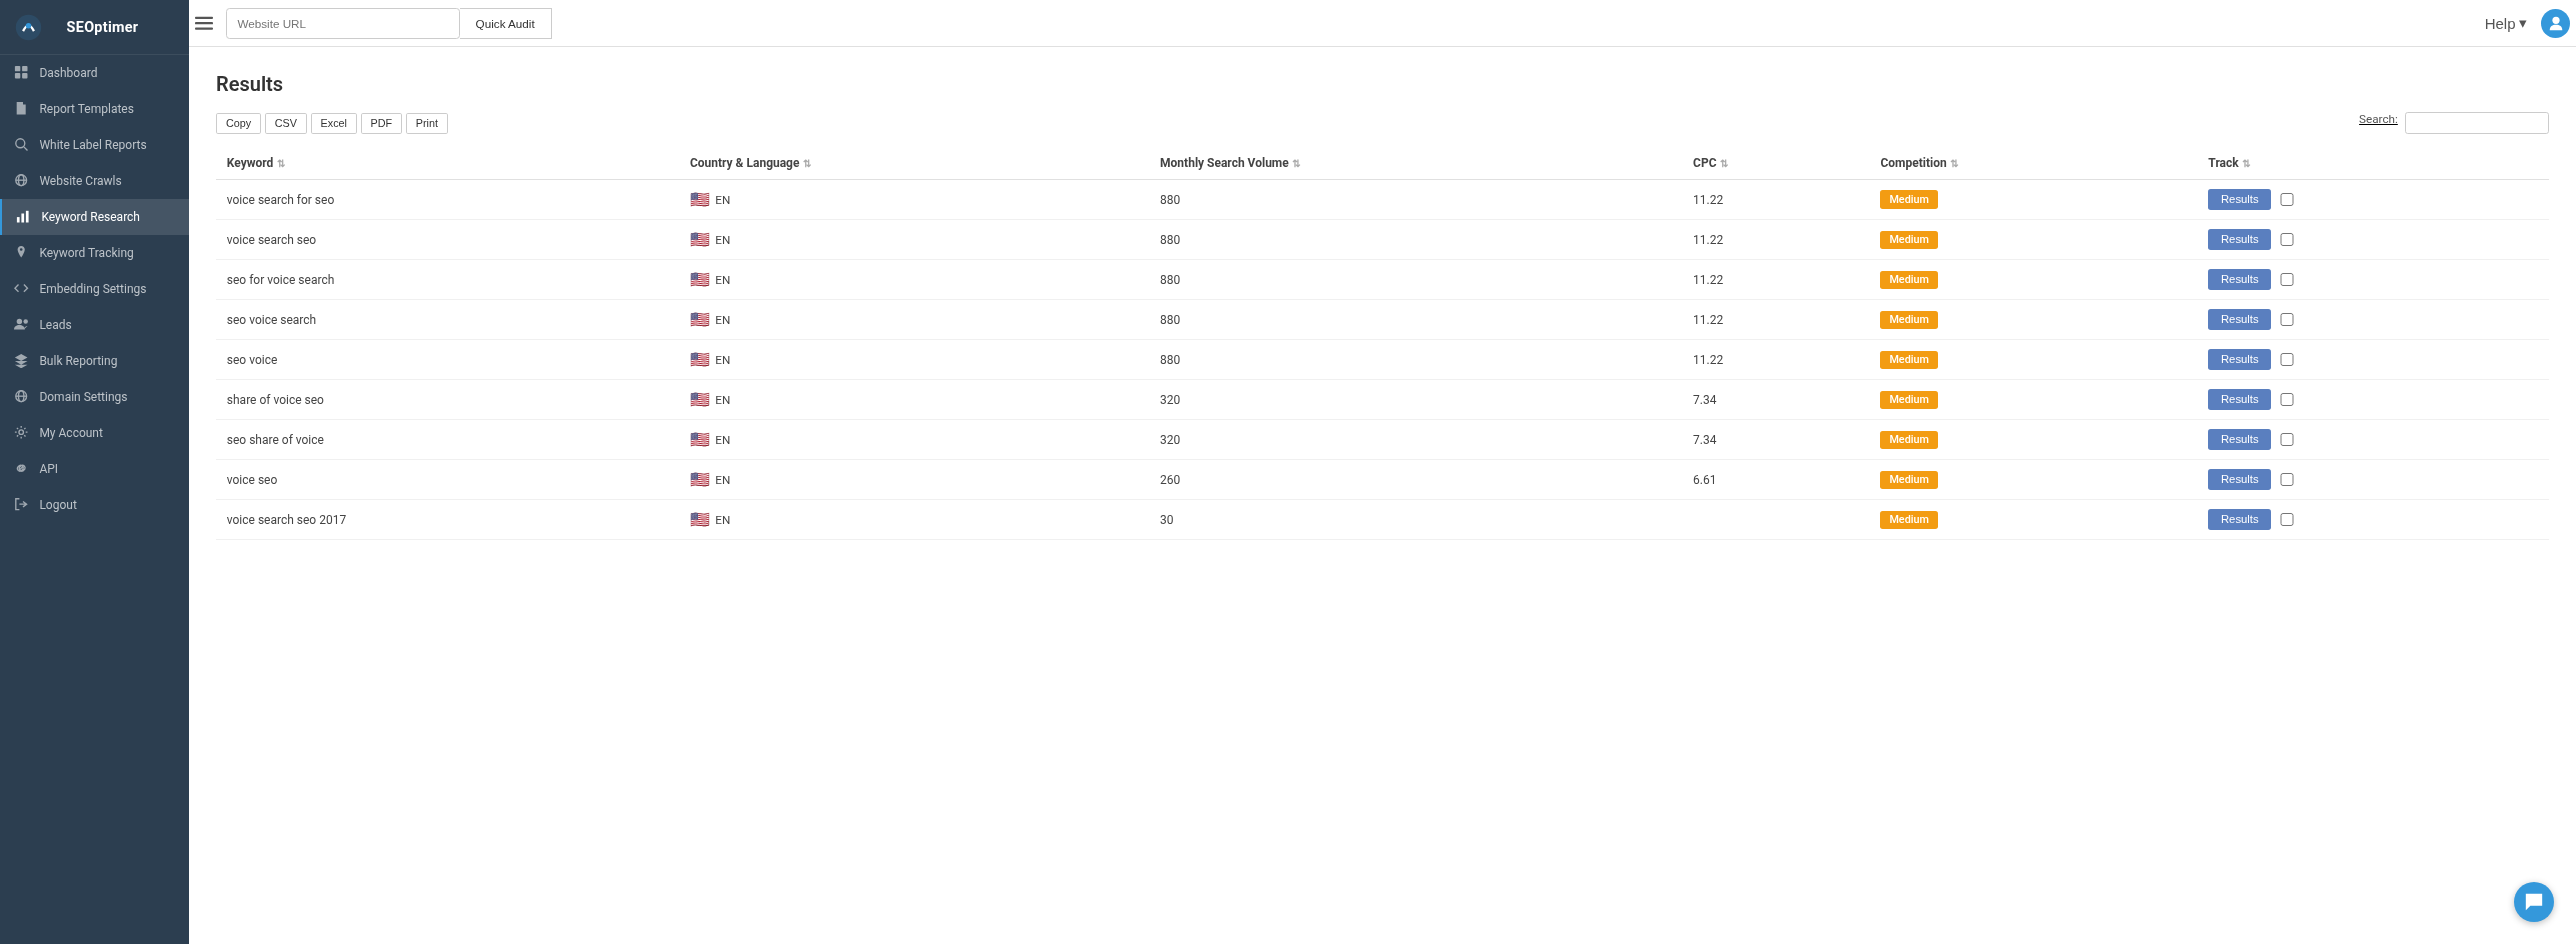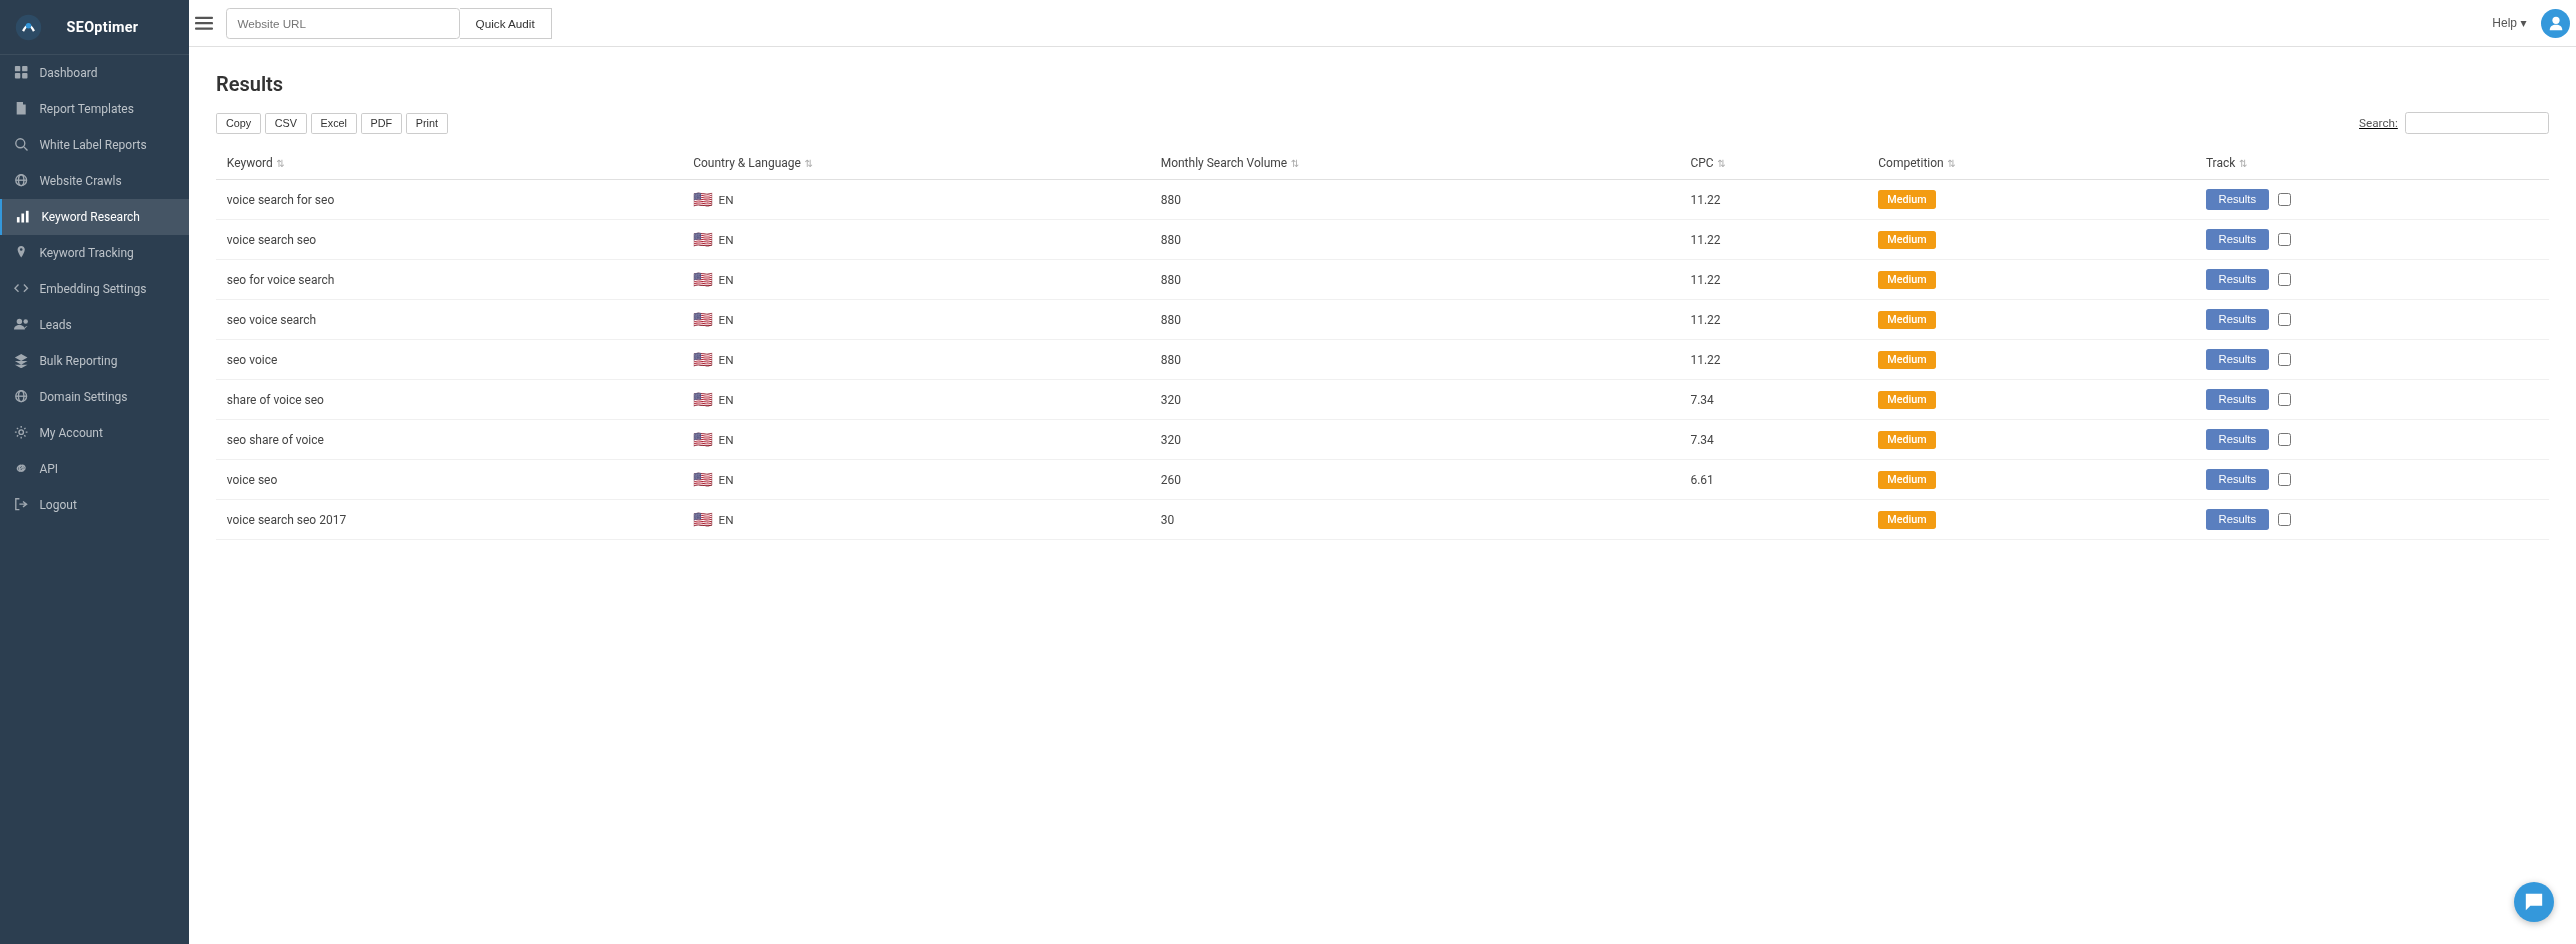--- a/index.html
+++ b/index.html
@@ -106,21 +106,21 @@
     .topbar-right {
       margin-left: auto;
       display: flex;
       align-items: center;
       gap: 14.4px;
     }
     .help-btn {
       background: none;
       border: none;
       cursor: pointer;
-      font-size: 12px;
+      font-size: 15px;
       color: #555;
       display: flex;
       align-items: flex-end;
       gap: 3.6px;
     }
     .user-avatar {
       width: 29px;
       height: 29px;
       border-radius: 50%;
       background: #3498db;
@@ -161,21 +161,20 @@
       padding: 3.6px 9px;
       font-size: 10.8px;
       cursor: pointer;
       color: #333;
       margin-right: 3.6px;
       border-radius: 1.8px;
     }
     .search-container {
       margin-left: auto;
       display: flex;
-      align-items: center;
       gap: 7.2px;
     }
     .search-label {
       font-size: 11.7px;
       color: #555;
     }
     .search-input {
       border: 0.9px solid #ccc;
       border-radius: 2.7px;
       padding: 3.6px 7.2px;
@@ -188,21 +187,21 @@
       width: 100%;
       border-collapse: collapse;
       font-size: 12px;
     }
     .data-table thead tr {
       border-bottom: 1.8px solid #e0e0e0;
     }
     .data-table th {
       text-align: left;
       padding: 9px 10.8px;
-      font-weight: 400;
+      font-weight: 700;
       color: #444;
       white-space: nowrap;
       cursor: pointer;
       user-select: none;
     }
     .data-table th .sort-icon {
       display: inline-block;
       margin-left: 3.6px;
       color: #aaa;
       font-size: 10px;

